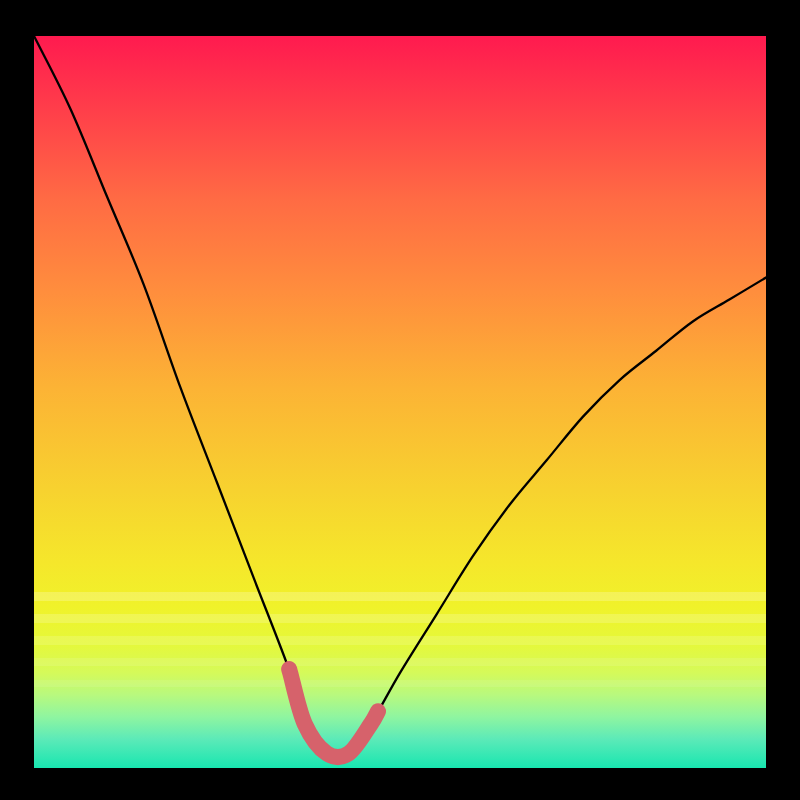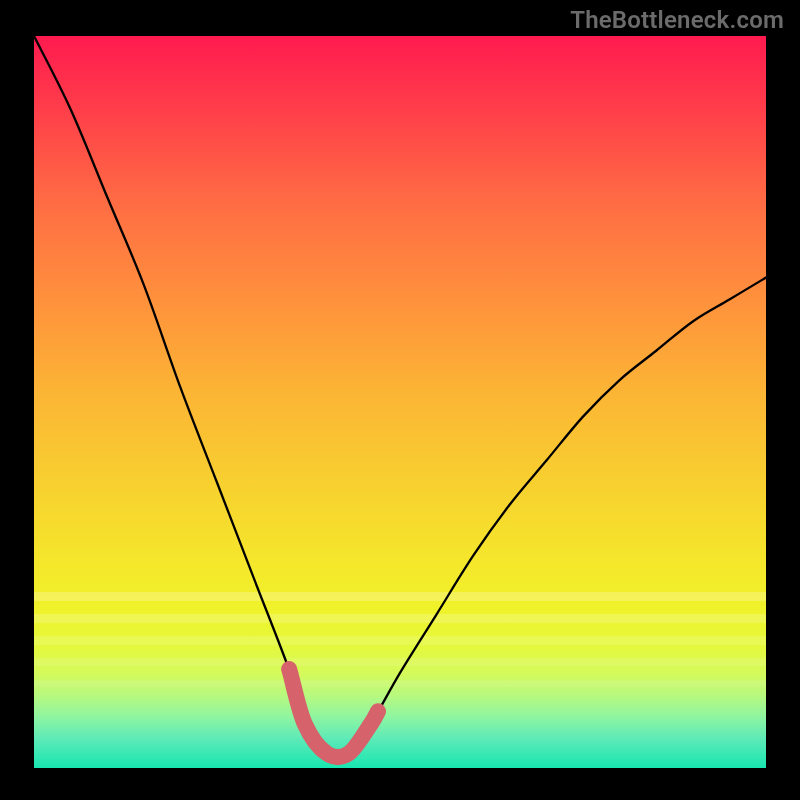--- a/index.html
+++ b/index.html
@@ -78,14 +78,13 @@
     </div>
 
     <svg class="curve-svg" viewBox="0 0 732 732" preserveAspectRatio="none">
 
       <path id="main-curve" fill="none" stroke="#000000" stroke-width="2.3" stroke-linecap="round" d="M 0.00 0.00 C 6.10 12.20, 24.40 46.36, 36.60 73.20 C 48.80 100.04, 61.00 131.76, 73.20 161.04 C 85.40 190.32, 97.60 217.16, 109.80 248.88 C 122.00 280.60, 134.20 318.42, 146.40 351.36 C 158.60 384.30, 170.80 414.80, 183.00 446.52 C 195.20 478.24, 207.40 509.96, 219.60 541.68 C 231.80 573.40, 247.66 612.44, 256.20 636.84 C 264.74 661.24, 264.74 674.66, 270.84 688.08 C 276.94 701.50, 285.48 712.48, 292.80 717.36 C 300.12 722.24, 307.44 722.24, 314.76 717.36 C 322.08 712.48, 328.18 701.50, 336.72 688.08 C 345.26 674.66, 355.02 655.14, 366.00 636.84 C 376.98 618.54, 390.40 597.80, 402.60 578.28 C 414.80 558.76, 427.00 538.02, 439.20 519.72 C 451.40 501.42, 463.60 484.34, 475.80 468.48 C 488.00 452.62, 500.20 439.20, 512.40 424.56 C 524.60 409.92, 536.80 394.06, 549.00 380.64 C 561.20 367.22, 573.40 355.02, 585.60 344.04 C 597.80 333.06, 610.00 324.52, 622.20 314.76 C 634.40 305.00, 646.60 294.02, 658.80 285.48 C 671.00 276.94, 683.20 270.84, 695.40 263.52 C 707.60 256.20, 725.90 245.22, 732.00 241.56"></path>
 
       <path id="marker-curve" fill="none" stroke="#d6626b" stroke-width="16" stroke-linecap="round" d="M 256.20 636.84 C 256.20 636.84, 253.76 628.30, 256.20 636.84 C 258.64 645.38, 264.74 674.66, 270.84 688.08 C 276.94 701.50, 285.48 712.48, 292.80 717.36 C 300.12 722.24, 307.44 722.24, 314.76 717.36 C 322.08 712.48, 331.84 695.10, 336.72 688.08 C 341.60 681.07, 342.82 677.40, 344.04 675.27"></path>
     </svg>
   </div>
 
-  <div class="watermark">TheBottleneck.com</div>
 </div>
 
 </body></html>

